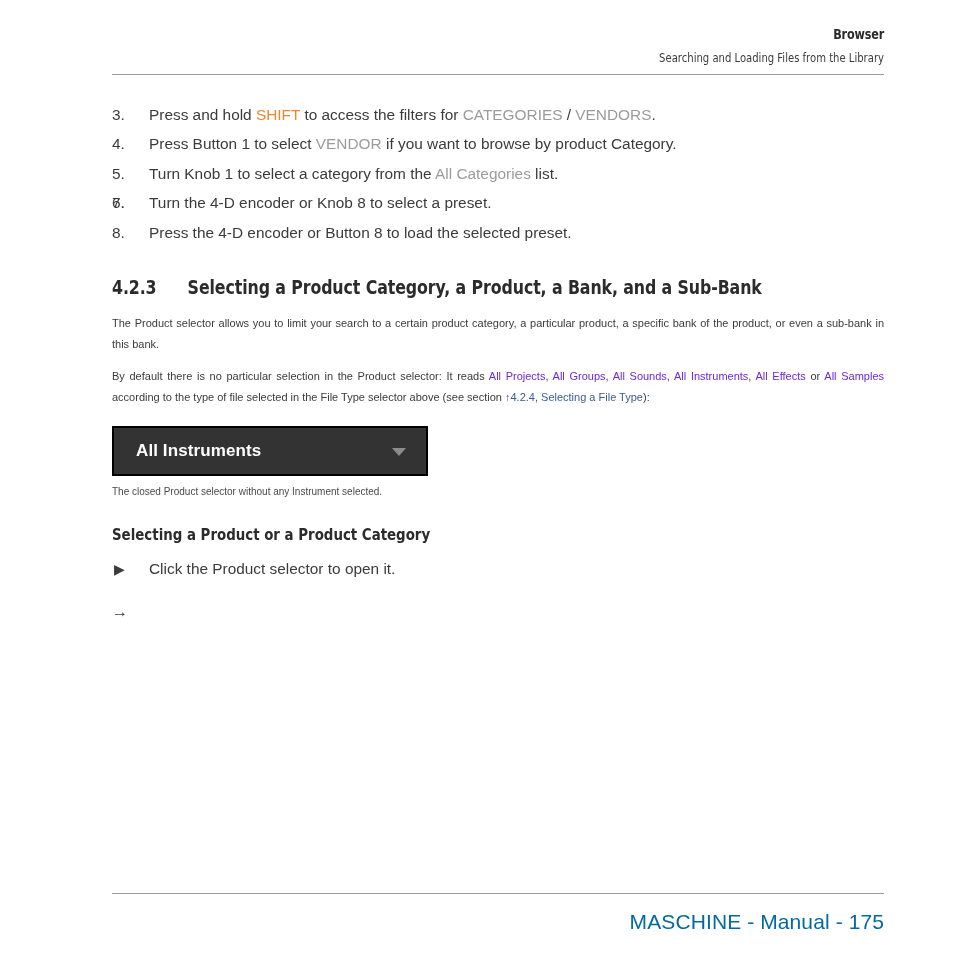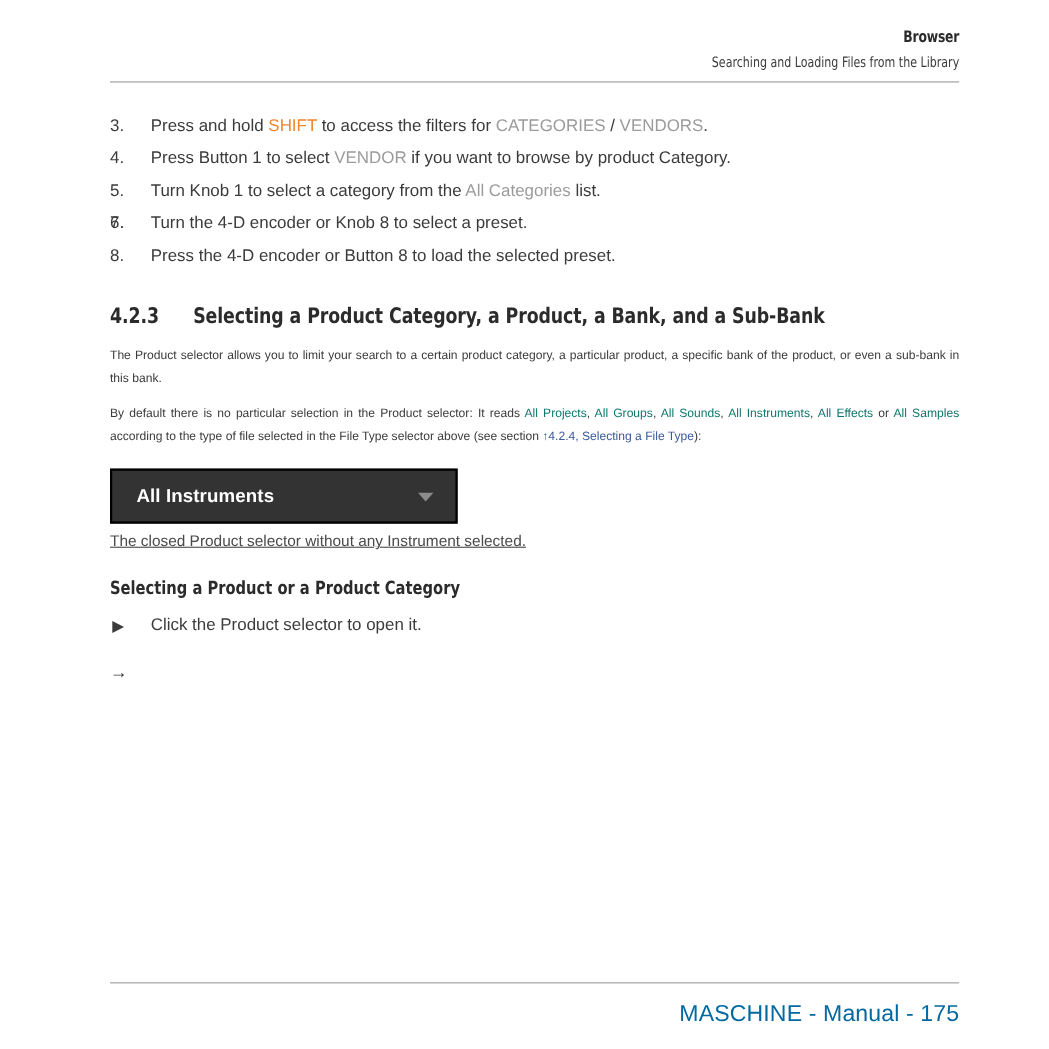--- a/index.html
+++ b/index.html
@@ -11,21 +11,21 @@
     width: 954px;
     height: 954px;
     position: relative;
     font-family: "Liberation Sans", sans-serif;
     color: #3b3b3b;
     -webkit-font-smoothing: antialiased;
   }
 
   .page {
     position: absolute;
-    left: 0; top: 0;
+    left: 12px; top: 0;
     width: 858px;
     height: 954px;
     box-sizing: border-box;
   }
 
   
   .header {
     position: absolute;
     left: 100px;
     top: 26px;
@@ -93,21 +93,21 @@
     left: 0;
     top: 0;
     width: 30px;
     font-size: 15.4px;
     line-height: 29.4px;
     color: #3b3b3b;
   }
 
   .ui-ref { color: #9b9b9b; }
   .shift { color: #f0862d; }
-  .ui-blue { color: #0f766e; }
+  .ui-blue { color: #6d28d9; }
   .xref { color: #3a5a96; margin-top: 40px; }
 
   h2.section-heading {
     font-family: "DejaVu Sans Condensed", "Liberation Sans Narrow", "Liberation Sans", sans-serif;
     font-weight: bold;
     font-size: 19.5px;
     color: #2b2b2b;
     margin: 29px 0 14px 0;
     letter-spacing: -0.1px;
     transform: scaleX(0.9);
@@ -167,24 +167,23 @@
     top: 50%;
     margin-top: -3px;
     width: 0;
     height: 0;
     border-left: 7px solid transparent;
     border-right: 7px solid transparent;
     border-top: 8px solid #8c8c8c;
   }
   .caption {
     margin-top: 8px;
-    font-size: 14px;
+    font-size: 10px;
     color: #4a4a4a;
     line-height: 15px;
-    text-decoration: underline;
   }
 
   
   .step-line {
     position: relative;
     padding-left: 37px;
     font-size: 15.4px;
     line-height: 22px;
     color: #3b3b3b;
     margin-top: 14px;

